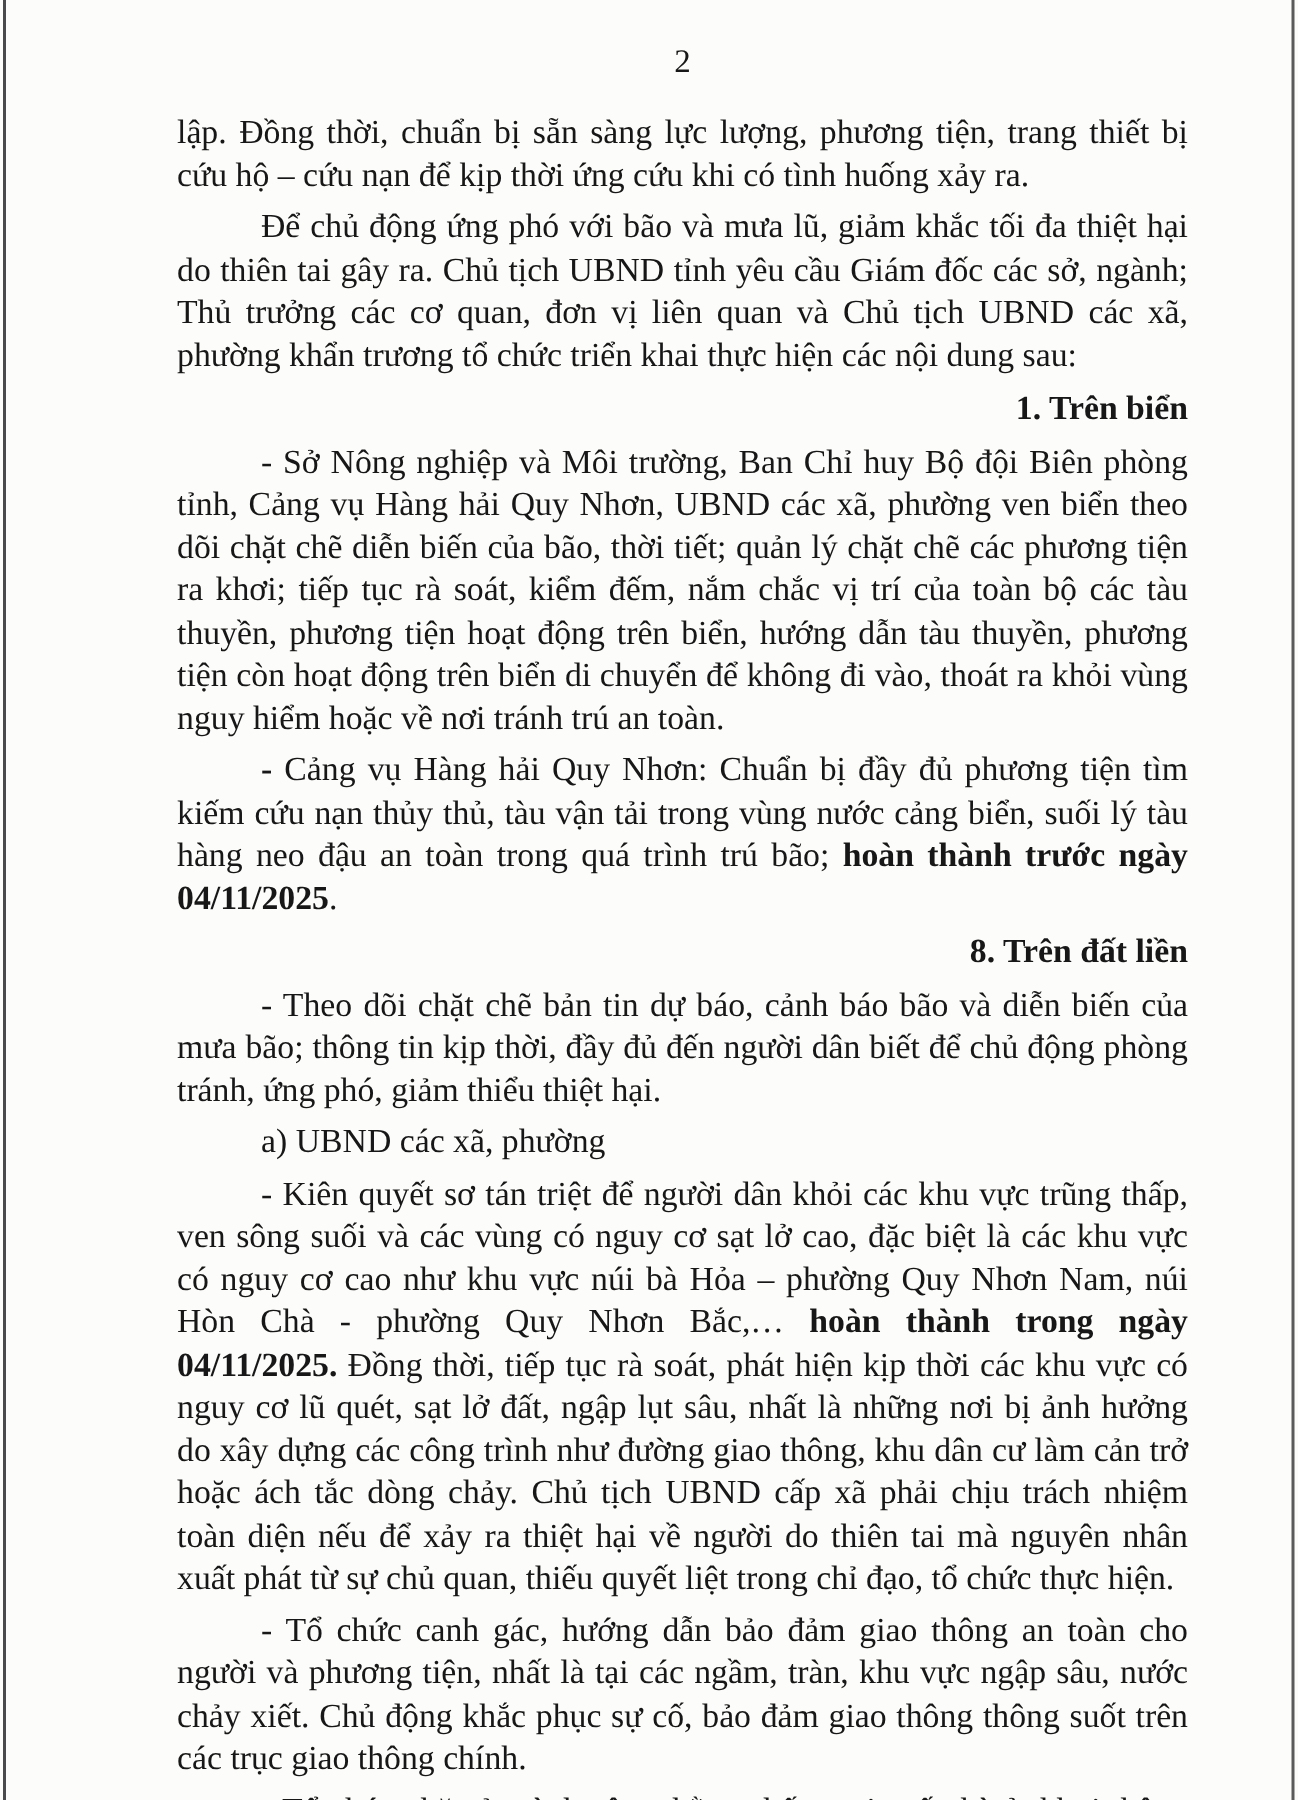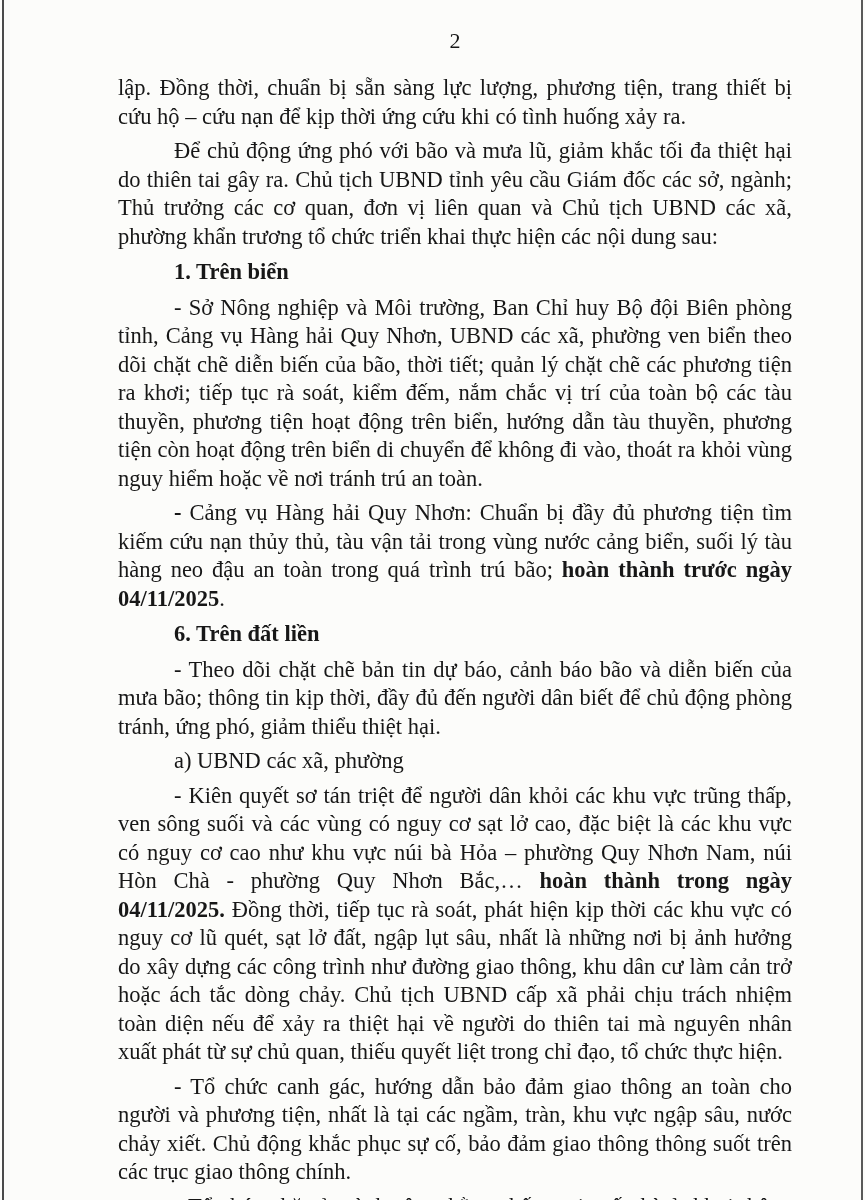--- a/index.html
+++ b/index.html
@@ -55,40 +55,40 @@
   }
   .content p.body {
     text-indent: 56px;
   }
   .content p.body-noindent {
     text-indent: 0;
   }
   .content p.heading {
     font-weight: bold;
     text-indent: 56px;
-    text-align: left;
+    text-align: right;
     margin: 7px 0 7px 0;
   }
   .bold {
     font-weight: bold;
   }
 </style>
 </head>
 <body>
 
 <div class="page">
   <div class="scan-edge-left"></div>
   <div class="scan-edge-right"></div>
   <div class="page-number">2</div>
   <div class="content">
       <p class="body-noindent"><span>lập. Đồng thời, chuẩn bị sẵn sàng lực lượng, phương tiện, trang thiết bị cứu hộ – cứu nạn để kịp thời ứng cứu khi có tình huống xảy ra.</span></p>
       <p class="body"><span>Để chủ động ứng phó với bão và mưa lũ, giảm khắc tối đa thiệt hại do thiên tai gây ra. Chủ tịch UBND tỉnh yêu cầu Giám đốc các sở, ngành; Thủ trưởng các cơ quan, đơn vị liên quan và Chủ tịch UBND các xã, phường khẩn trương tổ chức triển khai thực hiện các nội dung sau:</span></p>
       <p class="heading"><span class="bold">1. Trên biển</span></p>
       <p class="body"><span>- Sở Nông nghiệp và Môi trường, Ban Chỉ huy Bộ đội Biên phòng tỉnh, Cảng vụ Hàng hải Quy Nhơn, UBND các xã, phường ven biển theo dõi chặt chẽ diễn biến của bão, thời tiết; quản lý chặt chẽ các phương tiện ra khơi; tiếp tục rà soát, kiểm đếm, nắm chắc vị trí của toàn bộ các tàu thuyền, phương tiện hoạt động trên biển, hướng dẫn tàu thuyền, phương tiện còn hoạt động trên biển di chuyển để không đi vào, thoát ra khỏi vùng nguy hiểm hoặc về nơi tránh trú an toàn.</span></p>
       <p class="body"><span class="bold">- </span><span>Cảng vụ Hàng hải Quy Nhơn: Chuẩn bị đầy đủ phương tiện tìm kiếm cứu nạn thủy thủ, tàu vận tải trong vùng nước cảng biển, suối lý tàu hàng neo đậu an toàn trong quá trình trú bão; </span><span class="bold">hoàn thành trước ngày 04/11/2025</span><span>.</span></p>
-      <p class="heading"><span class="bold">6. Trên đất liền</span></p>
+      <p class="heading"><span class="bold">8. Trên đất liền</span></p>
       <p class="body"><span>- Theo dõi chặt chẽ bản tin dự báo, cảnh báo bão và diễn biến của mưa bão; thông tin kịp thời, đầy đủ đến người dân biết để chủ động phòng tránh, ứng phó, giảm thiểu thiệt hại.</span></p>
       <p class="body"><span>a) UBND các xã, phường</span></p>
       <p class="body"><span>- Kiên quyết sơ tán triệt để người dân khỏi các khu vực trũng thấp, ven sông suối và các vùng có nguy cơ sạt lở cao, đặc biệt là các khu vực có nguy cơ cao như khu vực núi bà Hỏa – phường Quy Nhơn Nam, núi Hòn Chà - phường Quy Nhơn Bắc,… </span><span class="bold">hoàn thành trong ngày 04/11/2025.</span><span> Đồng thời, tiếp tục rà soát, phát hiện kịp thời các khu vực có nguy cơ lũ quét, sạt lở đất, ngập lụt sâu, nhất là những nơi bị ảnh hưởng do xây dựng các công trình như đường giao thông, khu dân cư làm cản trở hoặc ách tắc dòng chảy. Chủ tịch UBND cấp xã phải chịu trách nhiệm toàn diện nếu để xảy ra thiệt hại về người do thiên tai mà nguyên nhân xuất phát từ sự chủ quan, thiếu quyết liệt trong chỉ đạo, tổ chức thực hiện.</span></p>
       <p class="body"><span>- Tổ chức canh gác, hướng dẫn bảo đảm giao thông an toàn cho người và phương tiện, nhất là tại các ngầm, tràn, khu vực ngập sâu, nước chảy xiết. Chủ động khắc phục sự cố, bảo đảm giao thông thông suốt trên các trục giao thông chính.</span></p>
       <p class="body"><span>- Tổ chức chặt tỉa cành cây; chằng chống, gia cố nhà ở, khơi thông các</span></p>
     </div>
 </div>
 
 </body></html>

